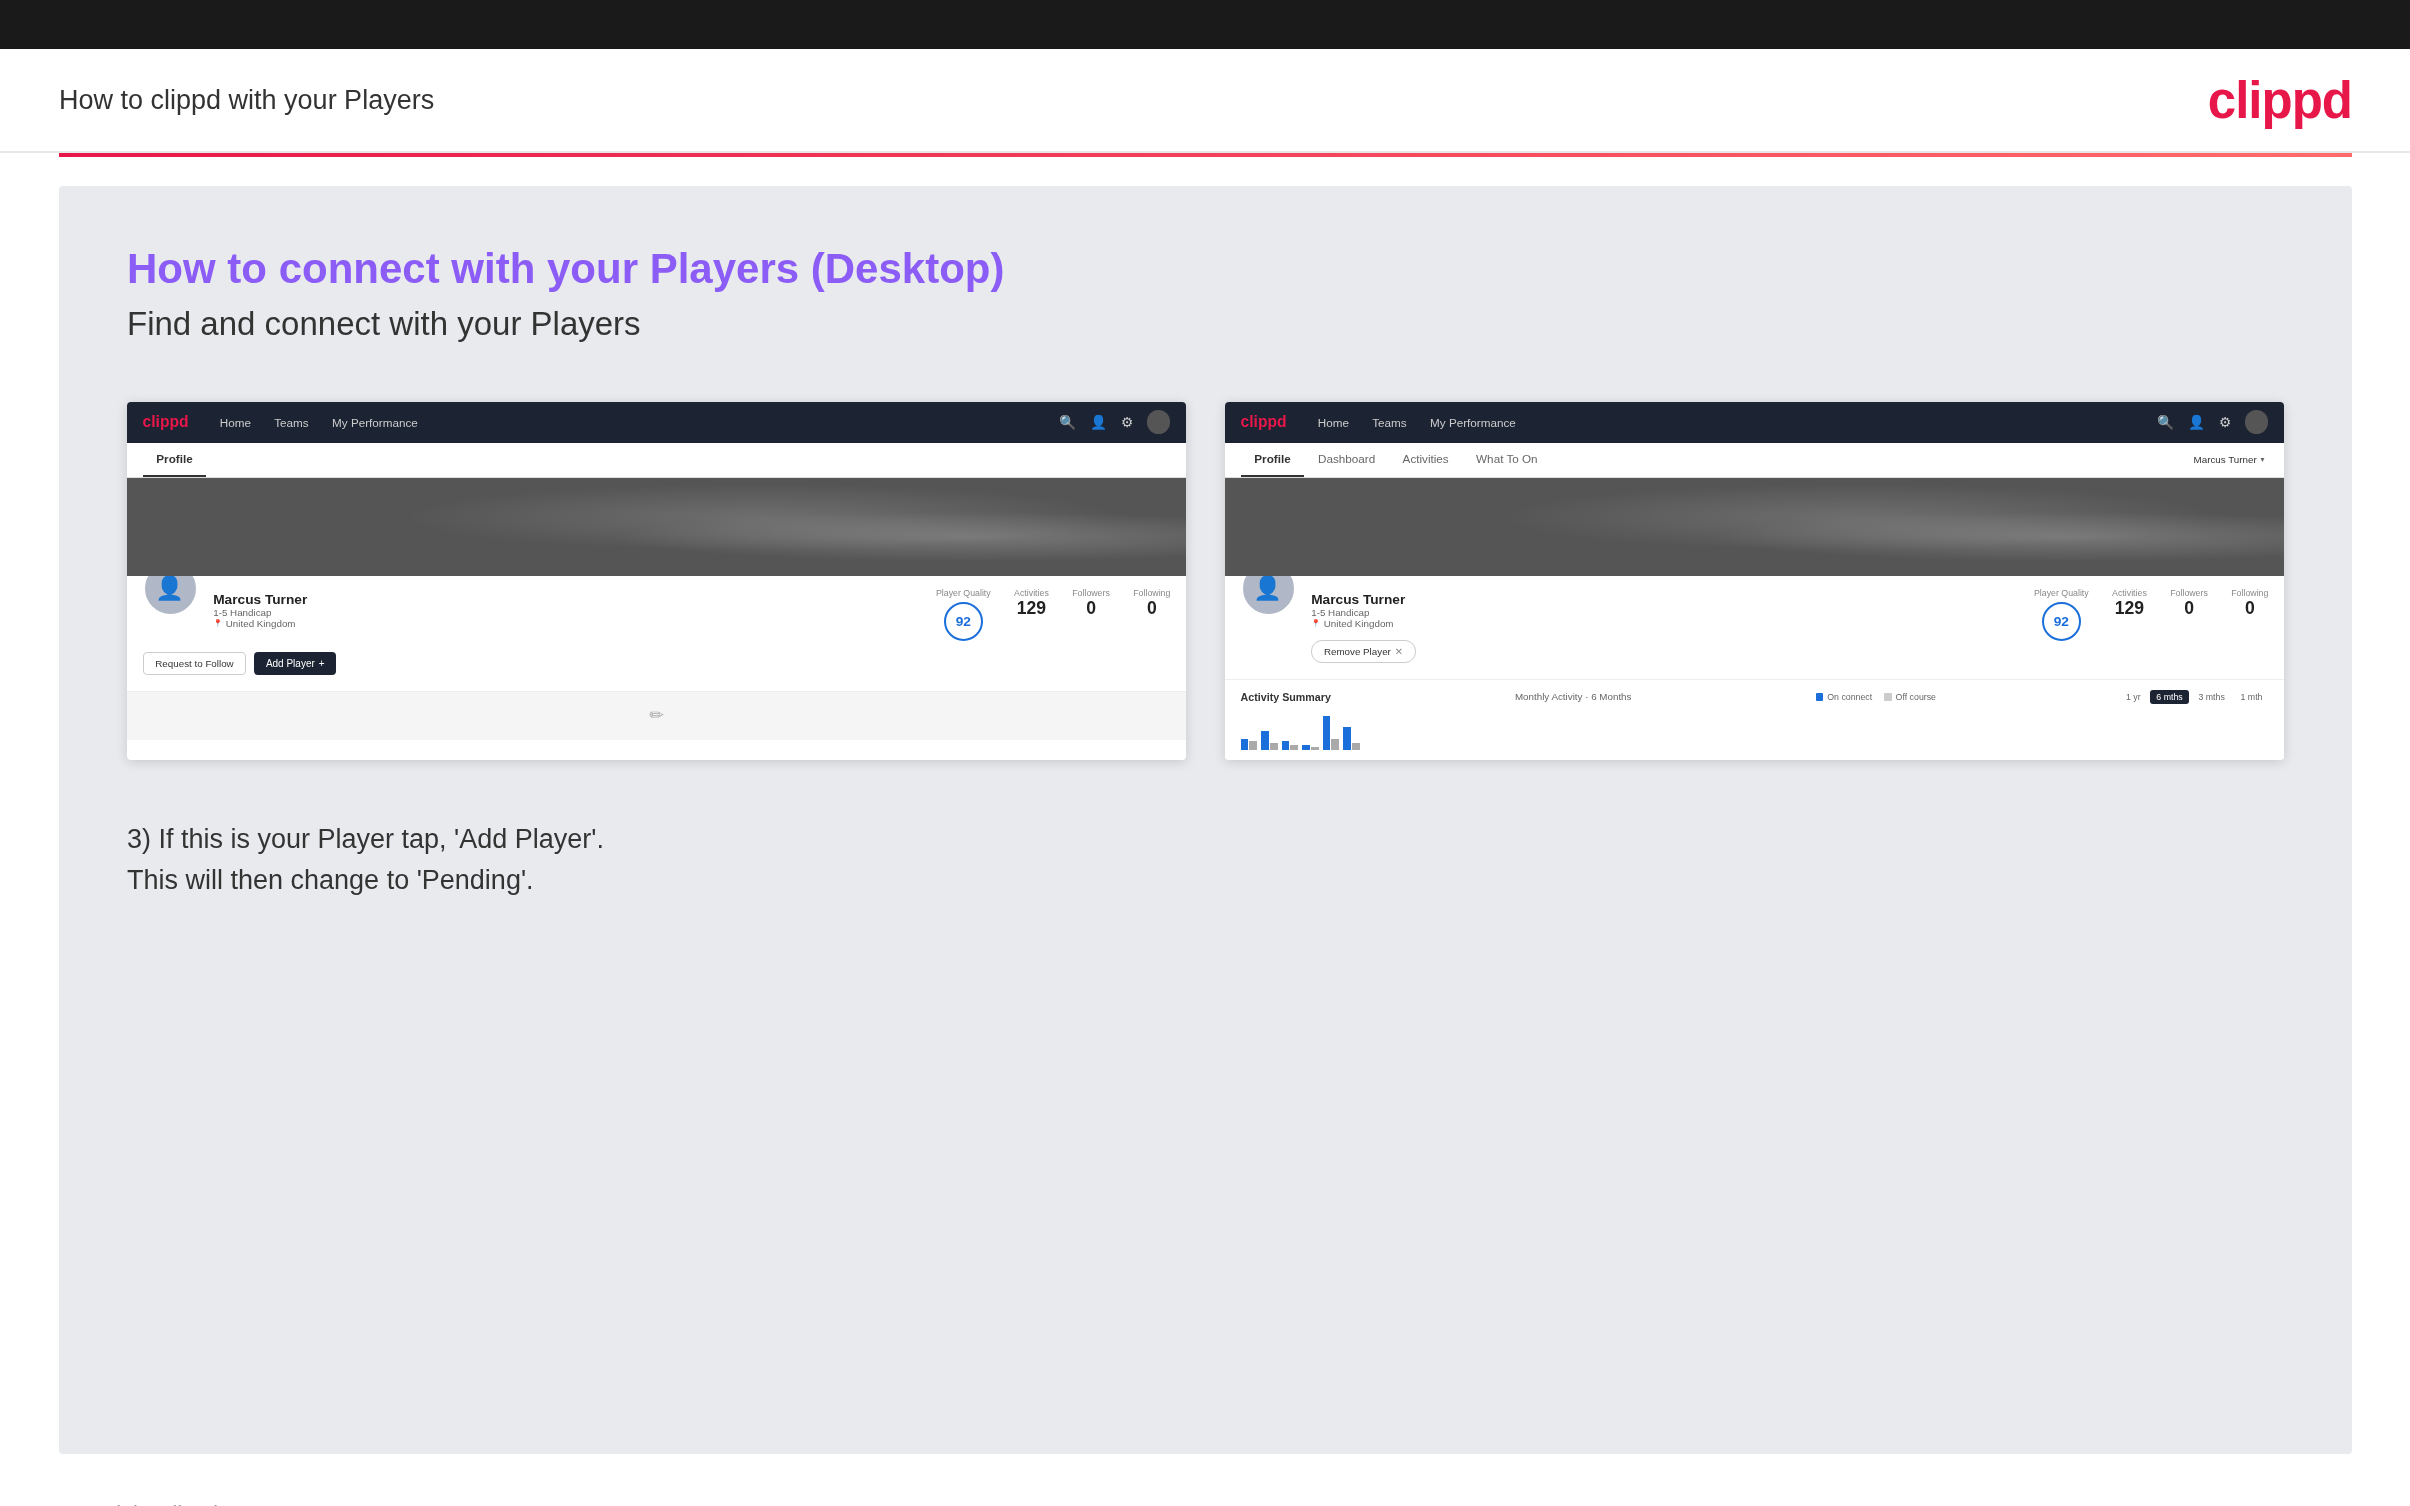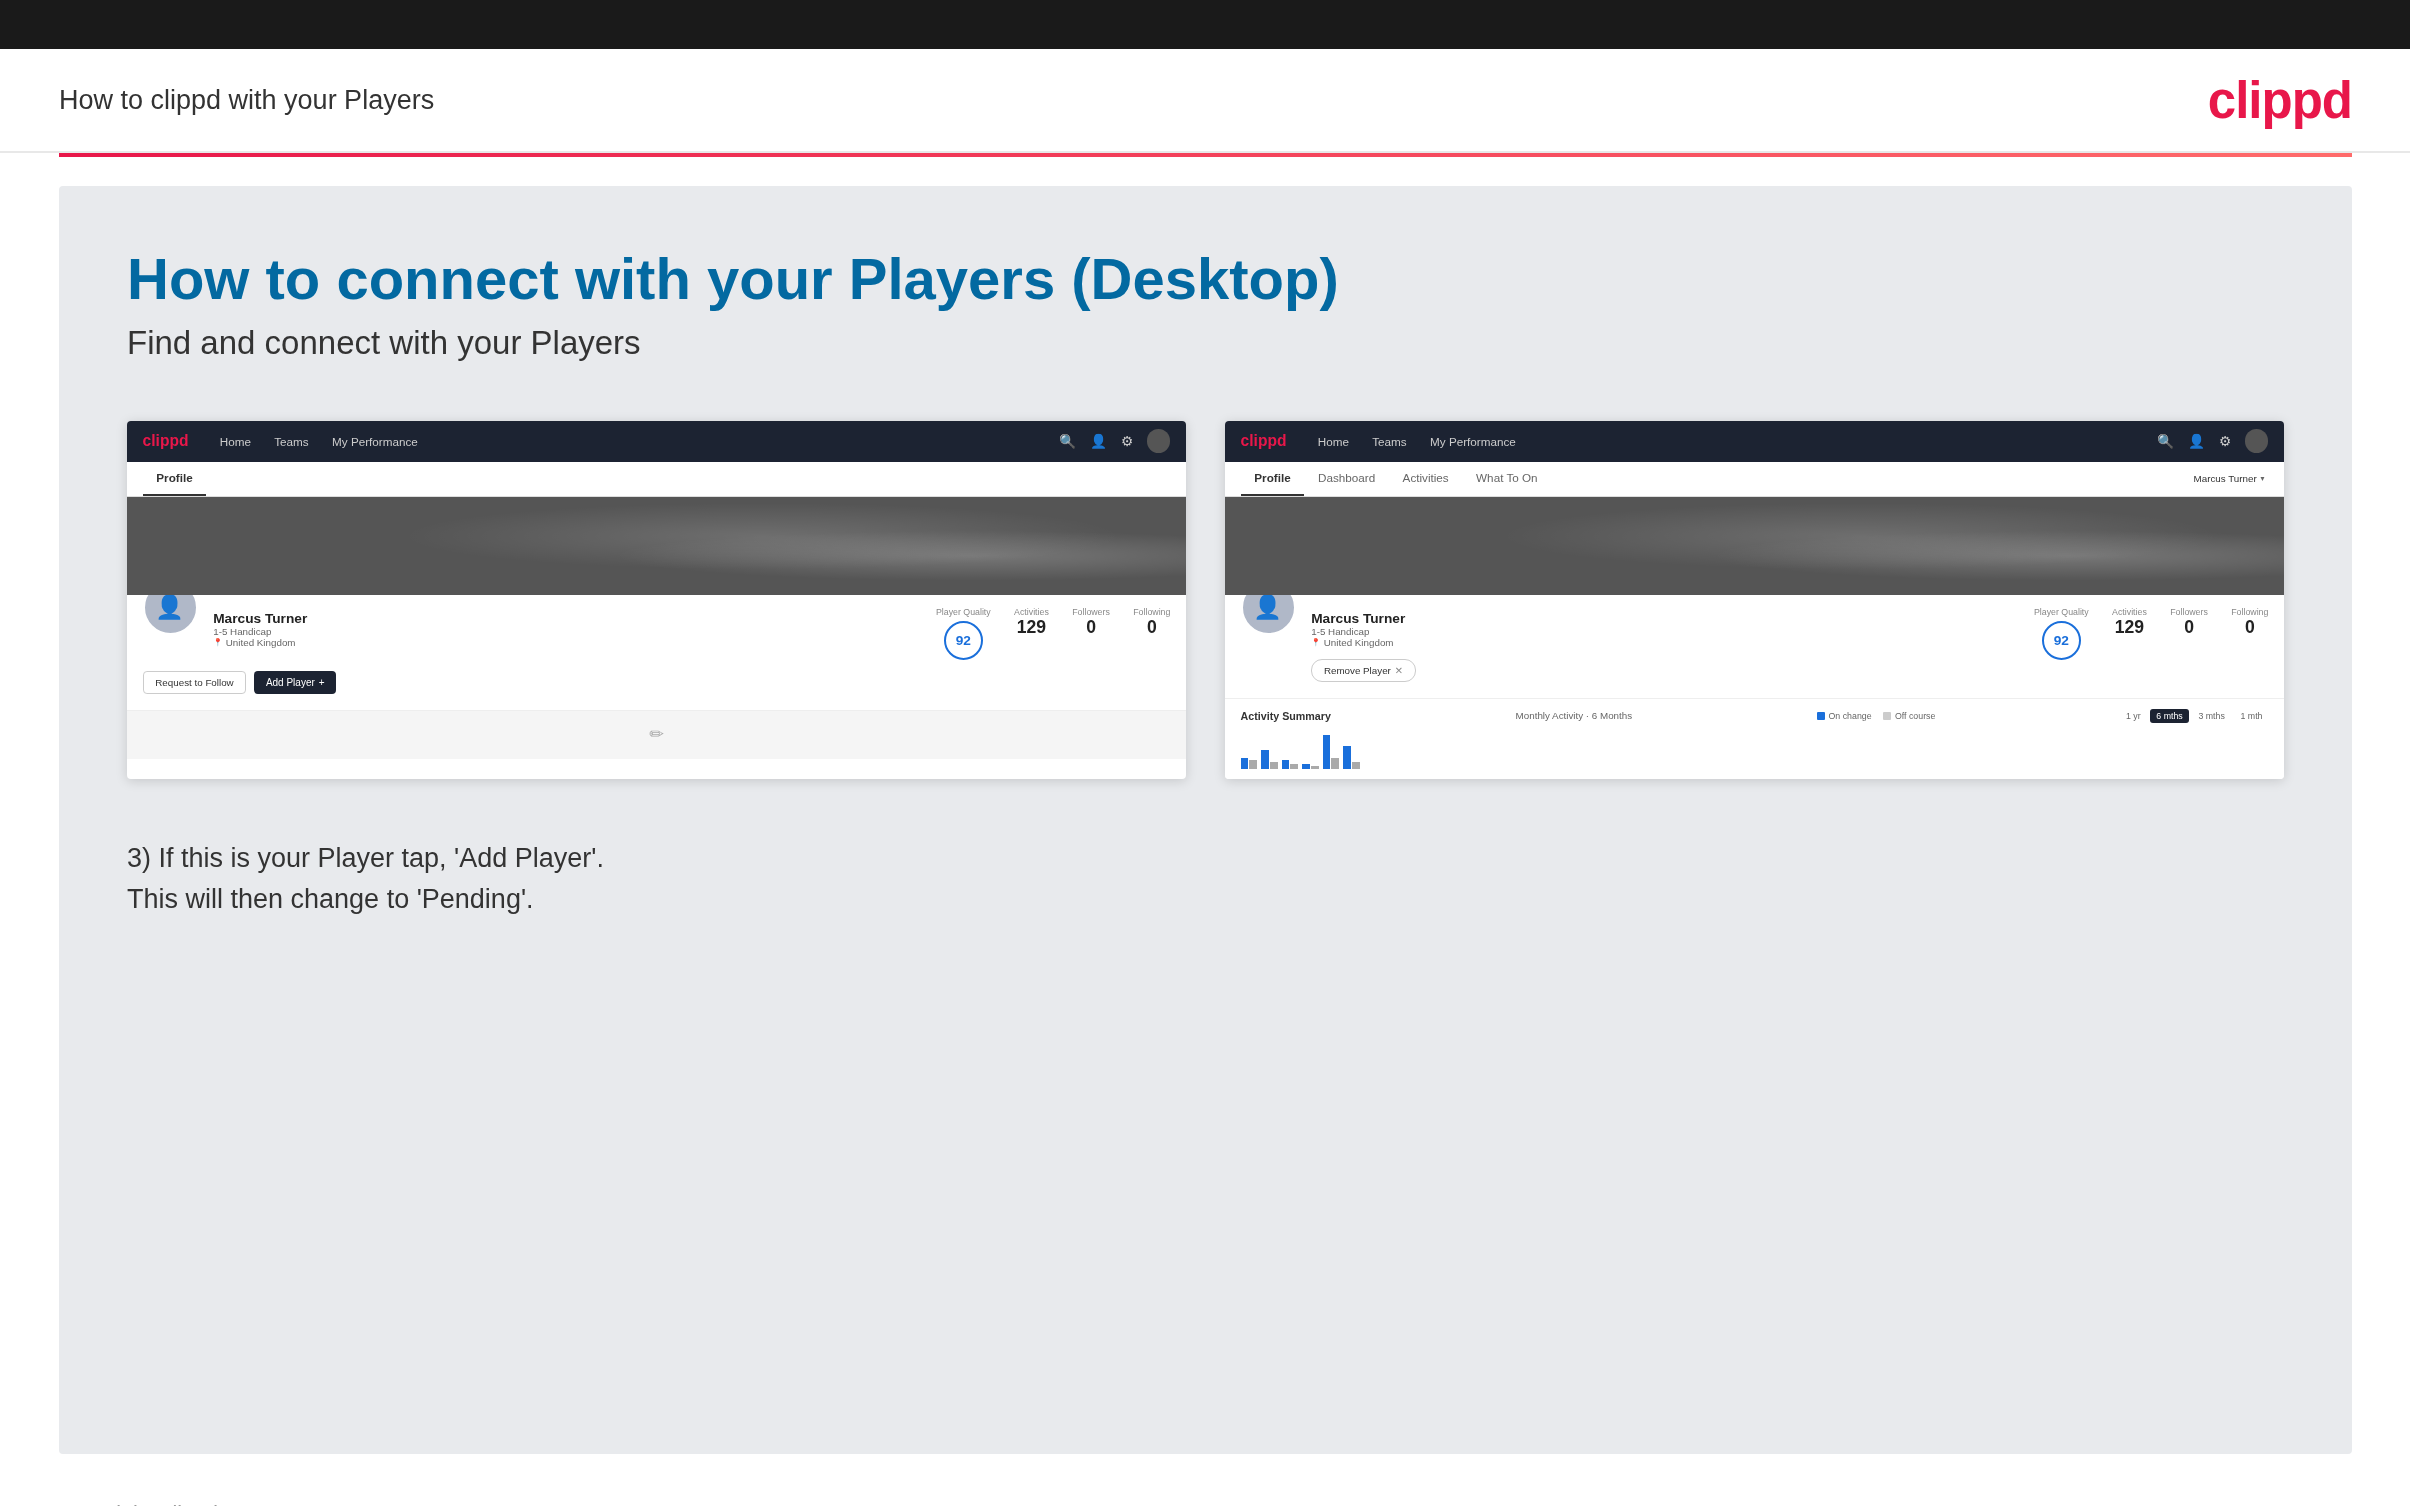--- a/index.html
+++ b/index.html
@@ -47,23 +47,23 @@
     
     .main-content {
       background: #e8eaed;
       margin: 29px 59px;
       padding: 59px 68px;
       border-radius: 3.9px;
       min-height: 1268px;
     }
 
     .page-heading {
-      font-size: 58px;
+      font-size: 42px;
       font-weight: 700;
-      color: #0369a1;
+      color: #8b5cf6;
       margin-bottom: 11.7px;
     }
     .page-subheading {
       font-size: 33px;
       color: #333;
       font-weight: 400;
       margin-bottom: 59px;
     }
 
     
@@ -565,21 +565,21 @@
         </div>
       </div>
 
       <div class="activity-summary">
         <div class="activity-header">
           <span class="activity-title">Activity Summary</span>
           <span class="activity-period">Monthly Activity · 6 Months</span>
           <div class="activity-legend">
             <div class="legend-item">
               <div class="legend-dot-on"></div>
-              <span>On change</span>
+              <span>On connect</span>
             </div>
             <div class="legend-item">
               <div class="legend-dot-off"></div>
               <span>Off course</span>
             </div>
           </div>
           <div class="time-filters">
             <span class="time-filter">1 yr</span>
             <span class="time-filter active">6 mths</span>
             <span class="time-filter">3 mths</span>

